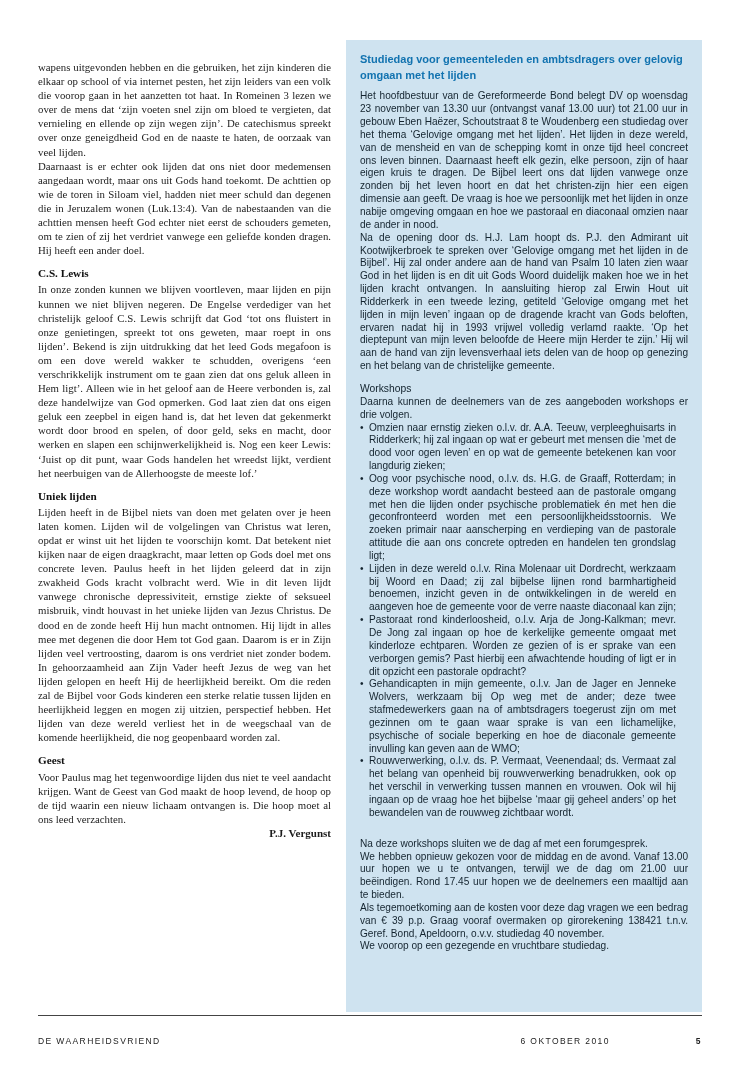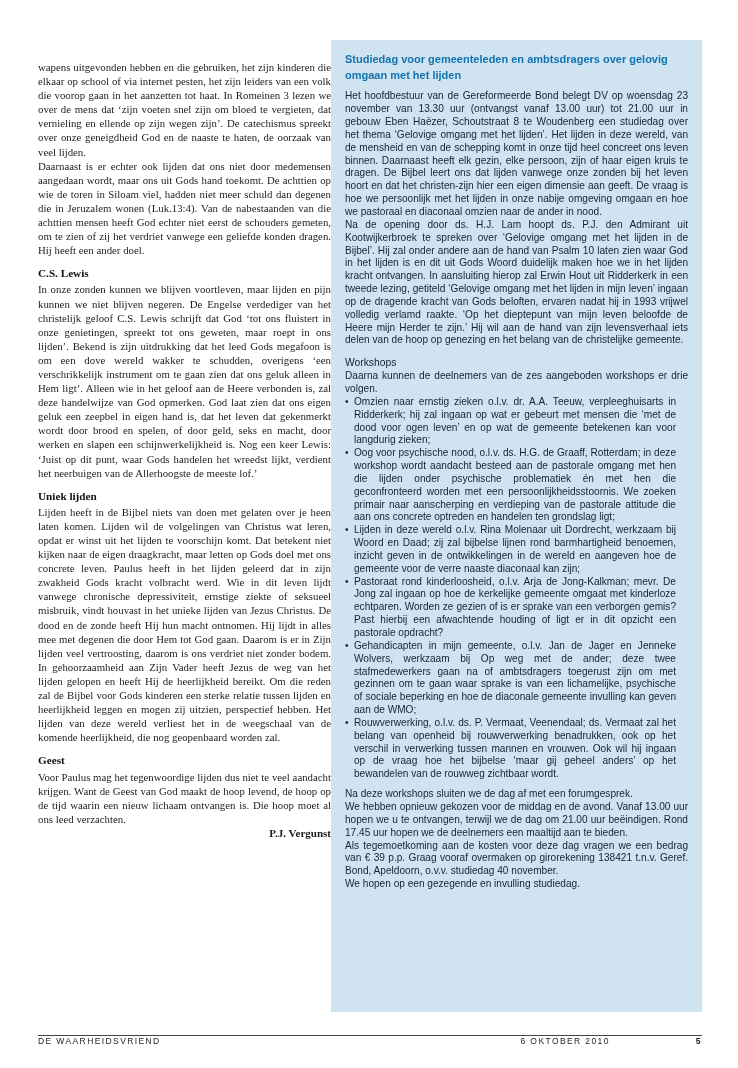--- a/index.html
+++ b/index.html
@@ -3,21 +3,21 @@
 <meta charset="utf-8">
 <style>
   * { margin:0; padding:0; box-sizing:border-box; }
   html,body { background:#d9d9d9; }
   .page {
     position:relative; width:738px; height:1068px; margin:0 auto;
     background:#ffffff; overflow:hidden;
   }
   .content {
     position:absolute; left:38px; right:36px; top:40px; bottom:56px;
-    display:flex; overflow:hidden;
+    display:flex; gap:15px; overflow:hidden;
   }
   
   .left-col {
     flex:0 0 293px; width:293px; padding-top:20px;
     font-family:"Liberation Serif", serif;
     font-size:10.8px; line-height:14.1px; color:#1c1c1c;
     text-align:justify;
   }
   .left-col p { margin:0; }
   .sec-h {
@@ -42,25 +42,25 @@
     color:var(--title-blue,#1273b0); margin-bottom:7px; text-align:left;
   }
   .box p { margin:0; }
   .ws-h {
     font-size:10.3px; font-weight:normal; color:#10202b;
     margin:10px 0 0 0; text-align:left;
   }
   .ws-list { list-style:none; margin:0 12px 0 0; }
   .ws-list li { position:relative; padding-left:9px; }
   .ws-list li::before { content:"\2022"; position:absolute; left:0; top:0; }
-  .closing { margin-top:7px; }
+  .closing { margin-top:18px; }
   
   .page-footer {
     position:absolute; left:38px; right:36px; bottom:22px;
-    border-top:1px solid #444; padding-top:0;
+    border-top:1px solid #444; padding-top:20px;
     display:flex; align-items:baseline;
     font-family:"Liberation Sans", sans-serif;
     font-size:8.5px; letter-spacing:1.4px; color:#222;
   }
   .page-footer .mag { flex:1; }
   .page-footer .pageno { margin-left:86px; font-weight:bold; }
 </style>
 </head>
 <body>
 
@@ -121,21 +121,21 @@
         </ul>
       <div class="closing">
 
           <p>Na deze workshops sluiten we de dag af met een forumgesprek.</p>
 
           <p>We hebben opnieuw gekozen voor de middag en de avond. Vanaf 13.00 uur hopen we u te ontvangen, terwijl we de dag om 21.00 uur beëindigen. Rond 17.45 uur hopen we de deelnemers een maaltijd aan te bieden.</p>
 
 
           <p>Als tegemoetkoming aan de kosten voor deze dag vragen we een bedrag van € 39 p.p. Graag vooraf overmaken op girorekening 138421 t.n.v. Geref. Bond, Apeldoorn, o.v.v. studiedag 40 november.</p>
 
-          <p>We hopen op een gezegende en invulling studiedag.</p>
+          <p>We voorop op een gezegende en vruchtbare studiedag.</p>
         </div>
     </aside>
 
   </div>
 
   <footer class="page-footer">
     <span class="mag">DE WAARHEIDSVRIEND</span>
     <span class="date">6 OKTOBER 2010</span>
     <span class="pageno">5</span>
   </footer>

